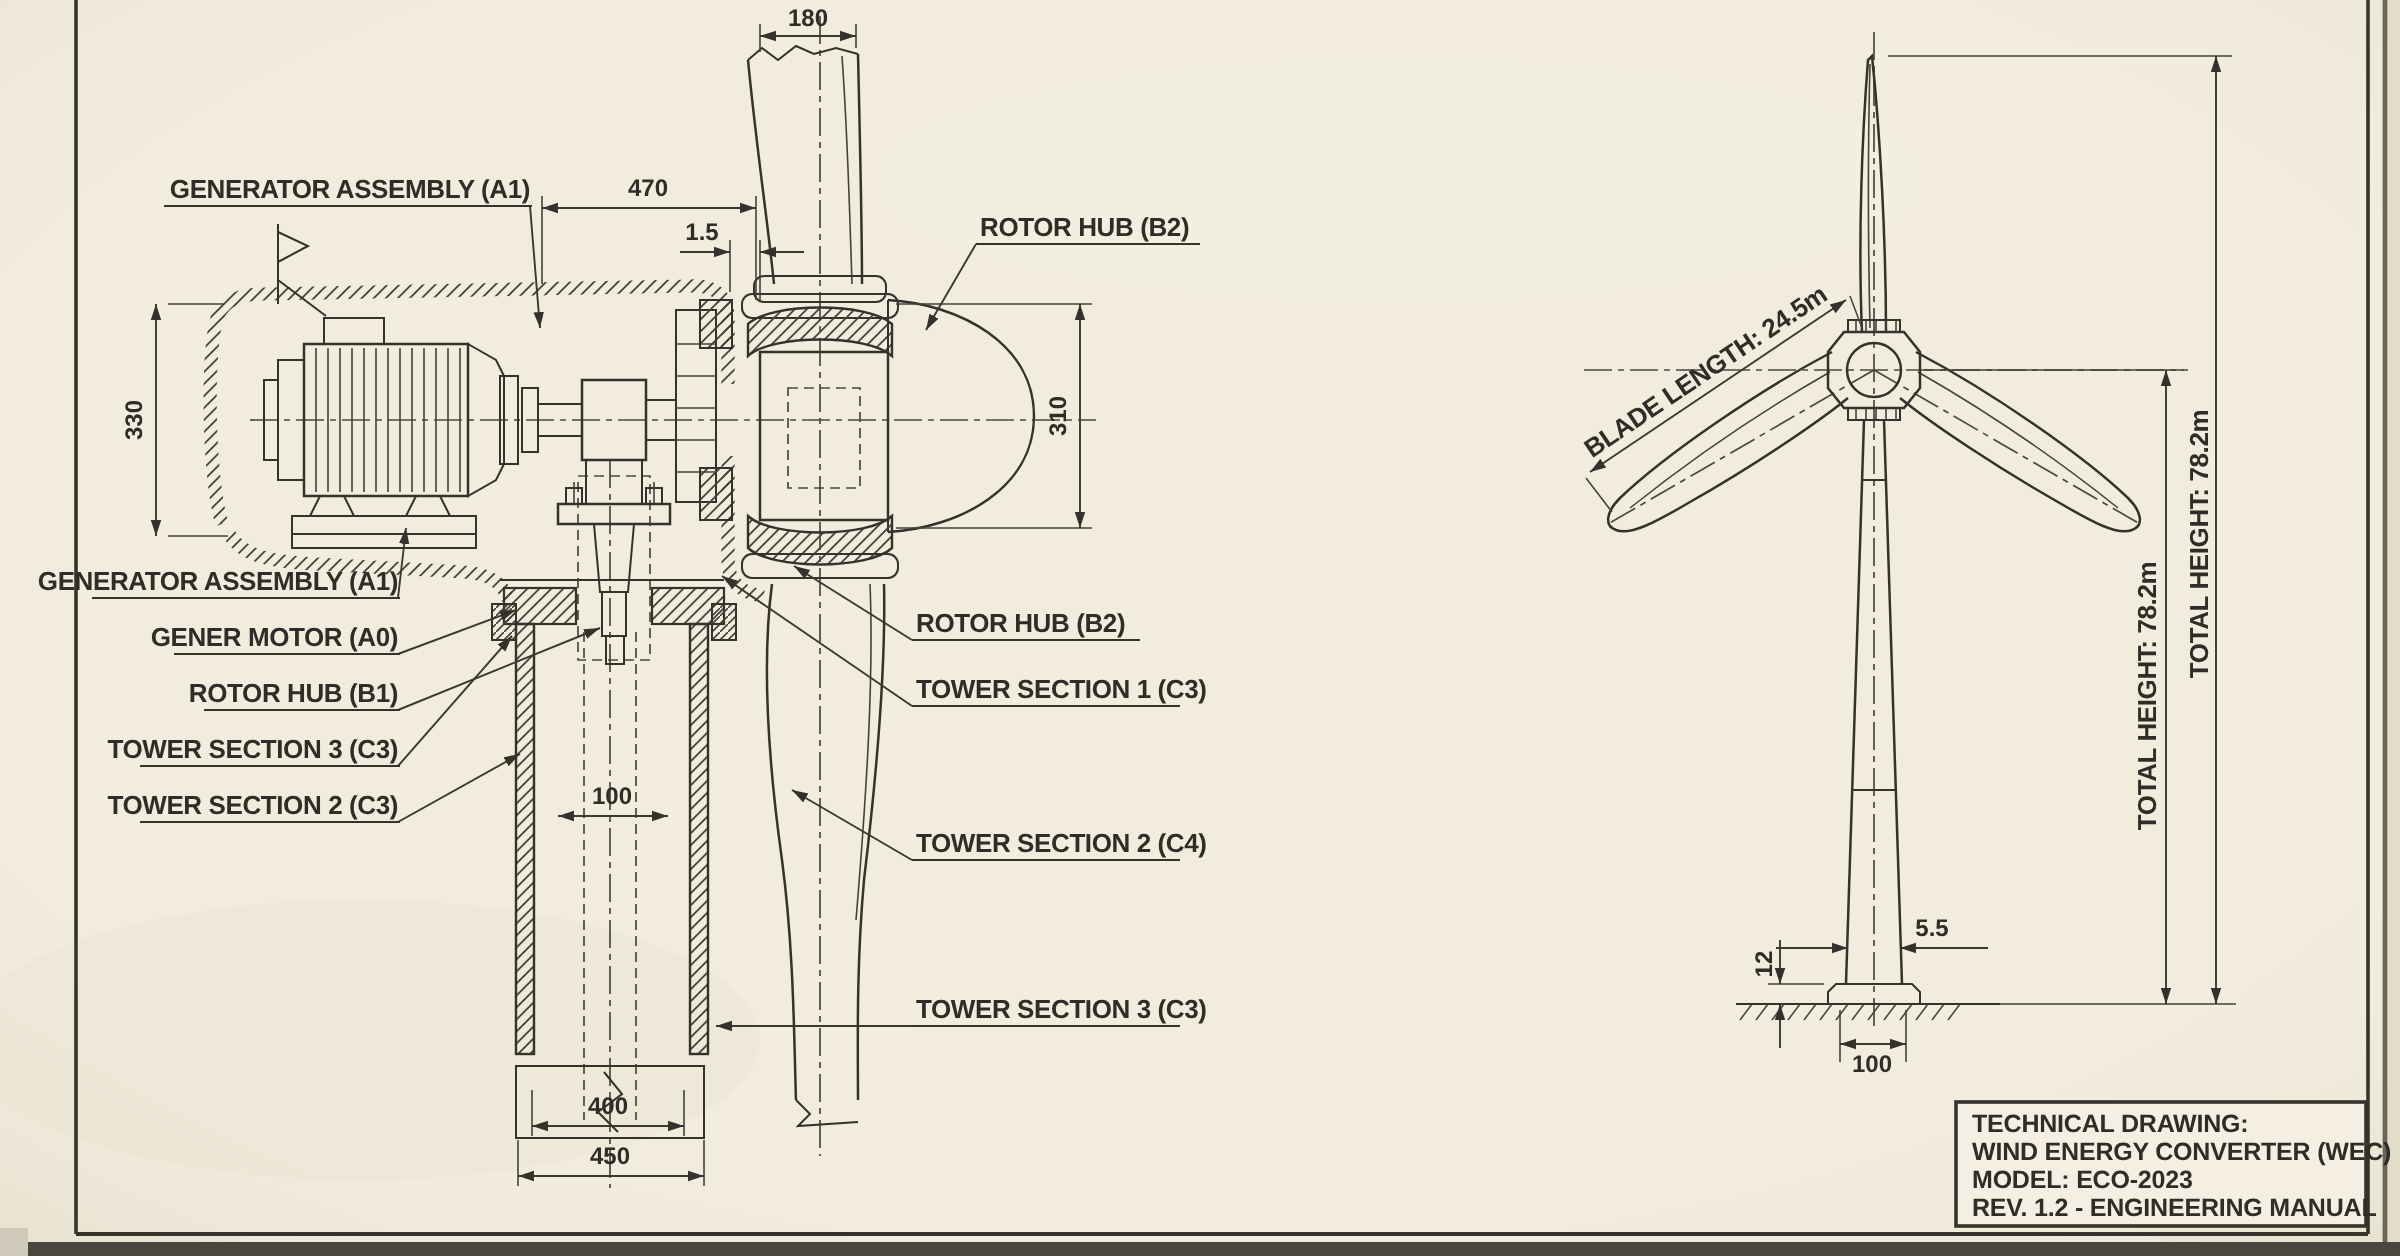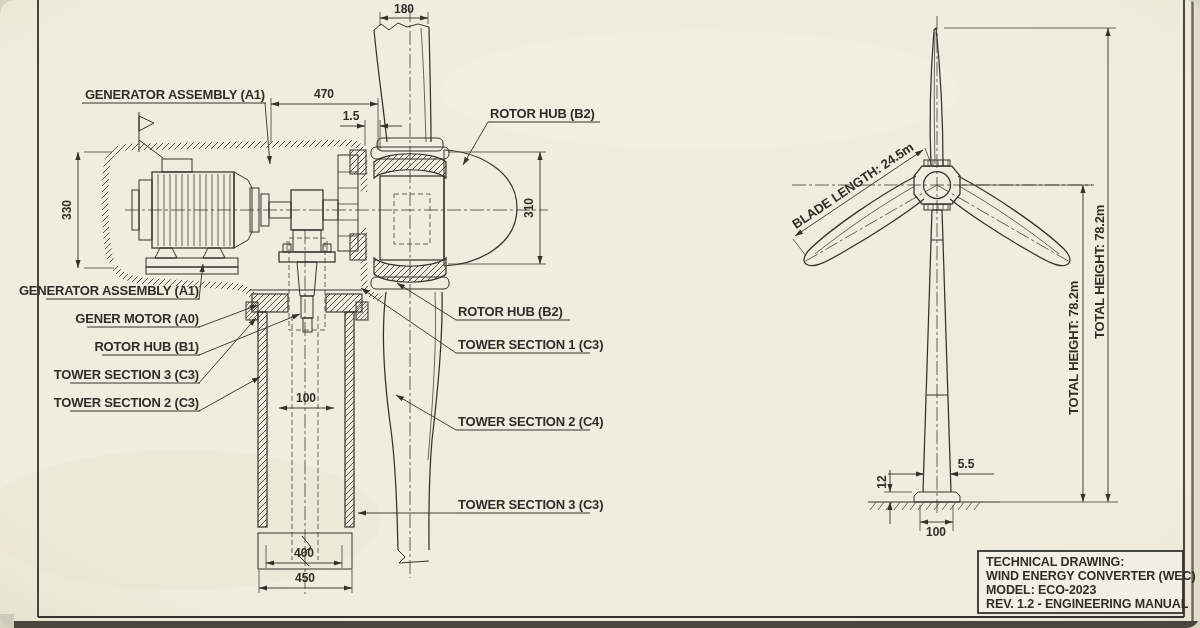--- a/index.html
+++ b/index.html
@@ -1,16 +1,16 @@
 <!DOCTYPE html>
 <html><head>
 <meta charset="utf-8">
 <style>
   html,body{margin:0;padding:0;background:#d8d3c3;}
-  .stage{position:relative;width:1200px;height:628px;overflow:hidden;background:#84cc16;border-radius:14px;}
+  .stage{position:relative;width:1200px;height:628px;overflow:hidden;background:#84cc16;}
   svg{display:block}
   text{font-family:"Liberation Sans","DejaVu Sans",sans-serif;fill:#2f2d27;}
   .lbl{font-size:13px;font-weight:600;letter-spacing:-0.2px;}
   .dim{font-size:12px;font-weight:600;}
   .tb{font-size:12.5px;font-weight:600;letter-spacing:-0.1px;}
   .s{stroke:#34322c;fill:none;stroke-width:1.25;}
   .s1{stroke:#34322c;fill:none;stroke-width:1;}
   .thin{stroke:#45423a;fill:none;stroke-width:.8;}
   .dl{stroke:#3a382f;fill:none;stroke-width:.95;}
   .cl{stroke:#4a473d;fill:none;stroke-width:.85;stroke-dasharray:14 3 3 3;}

